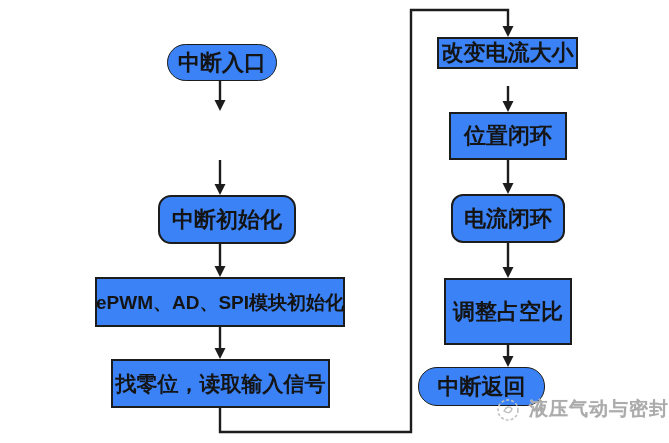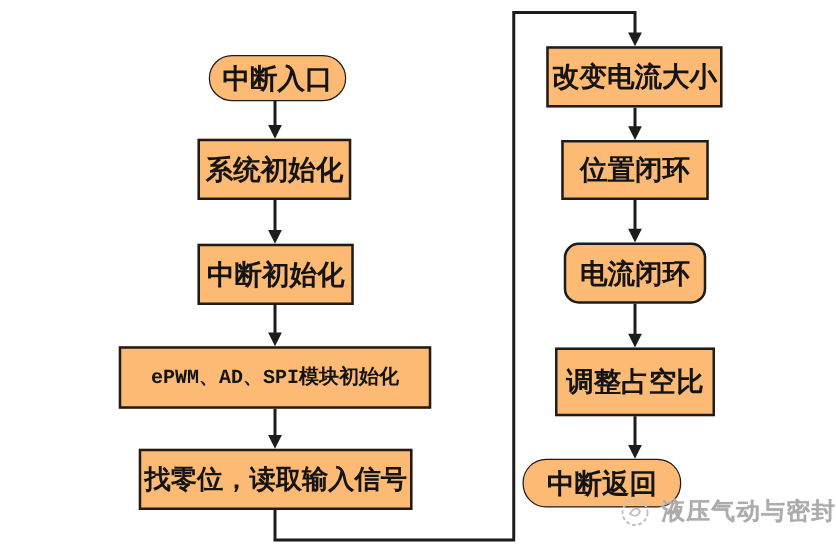--- a/index.html
+++ b/index.html
@@ -7,35 +7,35 @@
     position:relative;
     width:669px;height:443px;
     background:#ffffff;
     font-family:"Liberation Sans","DejaVu Sans",sans-serif;
     overflow:hidden;
   }
   .node{
     position:absolute;
     box-sizing:border-box;
     border:2px solid #1c1c1c;
-    background:#fdba74;
+    background:#3b82f6;
     color:#141414;
     display:flex;
     align-items:center;
     justify-content:center;
     font-weight:600;
     white-space:nowrap;
     z-index:2;
     line-height:1;
   }
   .rect{border-radius:0;}
   .stadium{border-radius:19px;border-width:1.5px;}
   .fs22{font-size:22px;}
   .fs21{font-size:21px;}
-  .fs19{font-size:16px;font-family:Liberation Mono, monospace;}
+  .fs19{font-size:19px;}
   svg.wires{
     position:absolute;left:0;top:0;width:669px;height:443px;
     z-index:1;pointer-events:none;
   }
   #watermark{
     position:absolute;
     left:495px;top:396px;
     display:flex;align-items:center;gap:8px;
     color:#aeaeae;
     z-index:3;
@@ -77,35 +77,34 @@
       <polygon points="502.5,101 513.5,101 508,112"></polygon>
       <polygon points="502.5,183 513.5,183 508,194"></polygon>
       <polygon points="502.5,267 513.5,267 508,278"></polygon>
       <polygon points="502.5,356 513.5,356 508,367"></polygon>
       <polygon points="502.5,26  513.5,26  508,37"></polygon>
     </g>
   </svg>
 
   <div class="node stadium fs22" style="left:167px;top:44px;width:110px;height:37px;">中断入口</div>
 
-  <div class="node rect fs22" style="left:158px;top:111px;width:123px;height:49px;">系统初始化</div>
 
-  <div class="node rect fs22" style="left:158px;top:195px;width:125px;height:49px;">中断初始化</div>
+  <div class="node rect fs22" style="left:158px;top:195px;width:138px;height:49px;border-radius:13px;">中断初始化</div>
 
   <div class="node rect fs19" style="left:95px;top:277px;width:250px;height:50px;">ePWM、AD、SPI模块初始化</div>
 
   <div class="node rect fs21" style="left:111px;top:359px;width:219px;height:49px;">找零位，读取输入信号</div>
 
-  <div class="node rect fs22" style="left:437px;top:37px;width:141px;height:49px;">改变电流大小</div>
+  <div class="node rect fs22" style="left:437px;top:37px;width:141px;height:32px;">改变电流大小</div>
 
   <div class="node rect fs22" style="left:449px;top:112px;width:118px;height:48px;">位置闭环</div>
 
   <div class="node rect fs22" style="left:451px;top:194px;width:114px;height:49px;border-radius:12px;">电流闭环</div>
 
-  <div class="node rect fs22" style="left:444px;top:278px;width:128px;height:55px;">调整占空比</div>
+  <div class="node rect fs22" style="left:444px;top:278px;width:128px;height:67px;">调整占空比</div>
 
   <div class="node stadium fs22" style="left:418px;top:367px;width:127px;height:39px;">中断返回</div>
 
   <div id="watermark">
     <span style="display:inline-flex;">
       <svg width="26" height="26" viewBox="0 0 26 26" xmlns="http://www.w3.org/2000/svg">
         <circle cx="13" cy="14" r="10" fill="none" stroke="#c2c2c2" stroke-width="1.6" stroke-dasharray="3 2"></circle>
         <path d="M9 15 q4 -7 8 -2 q-2 6 -8 2 z" fill="none" stroke="#bdbdbd" stroke-width="1.4"></path>
       </svg>
     </span>

